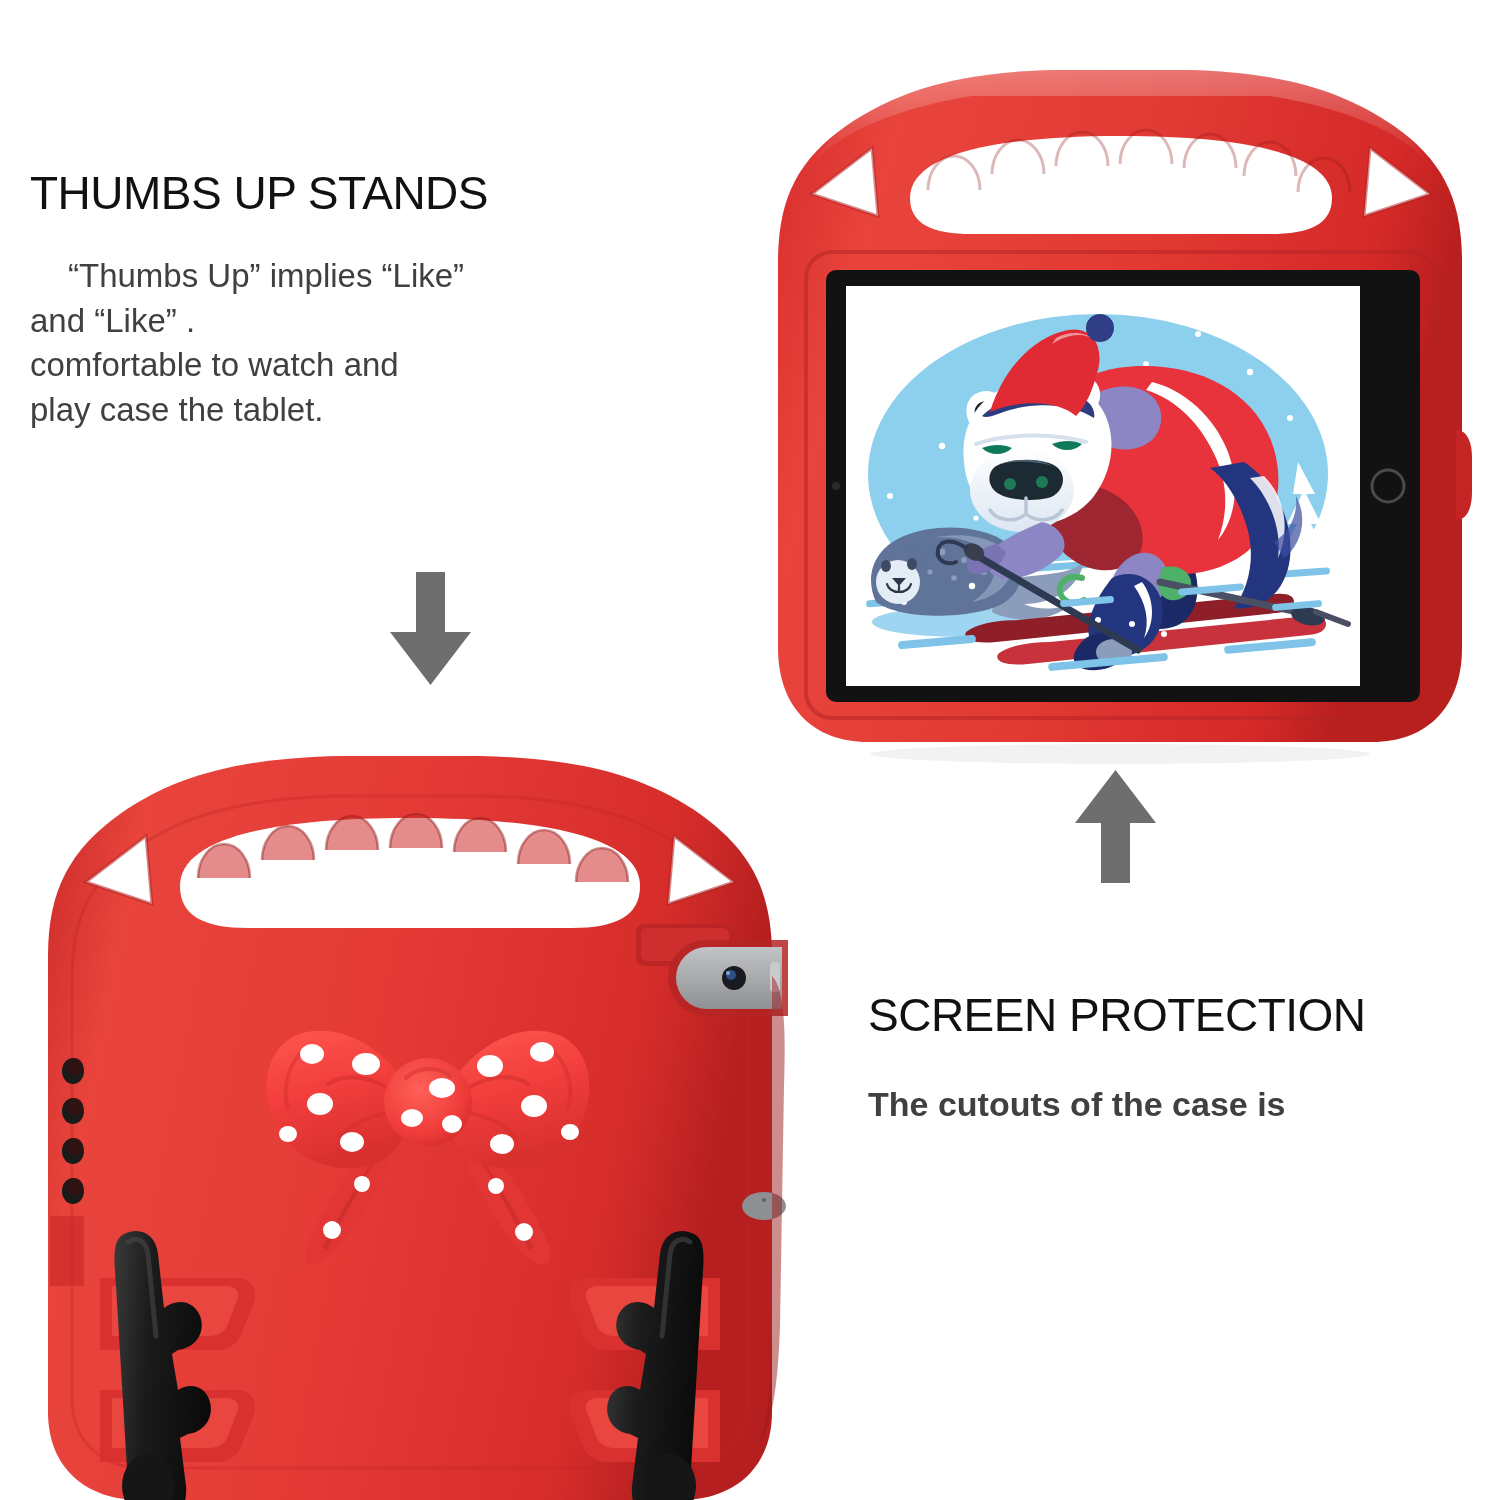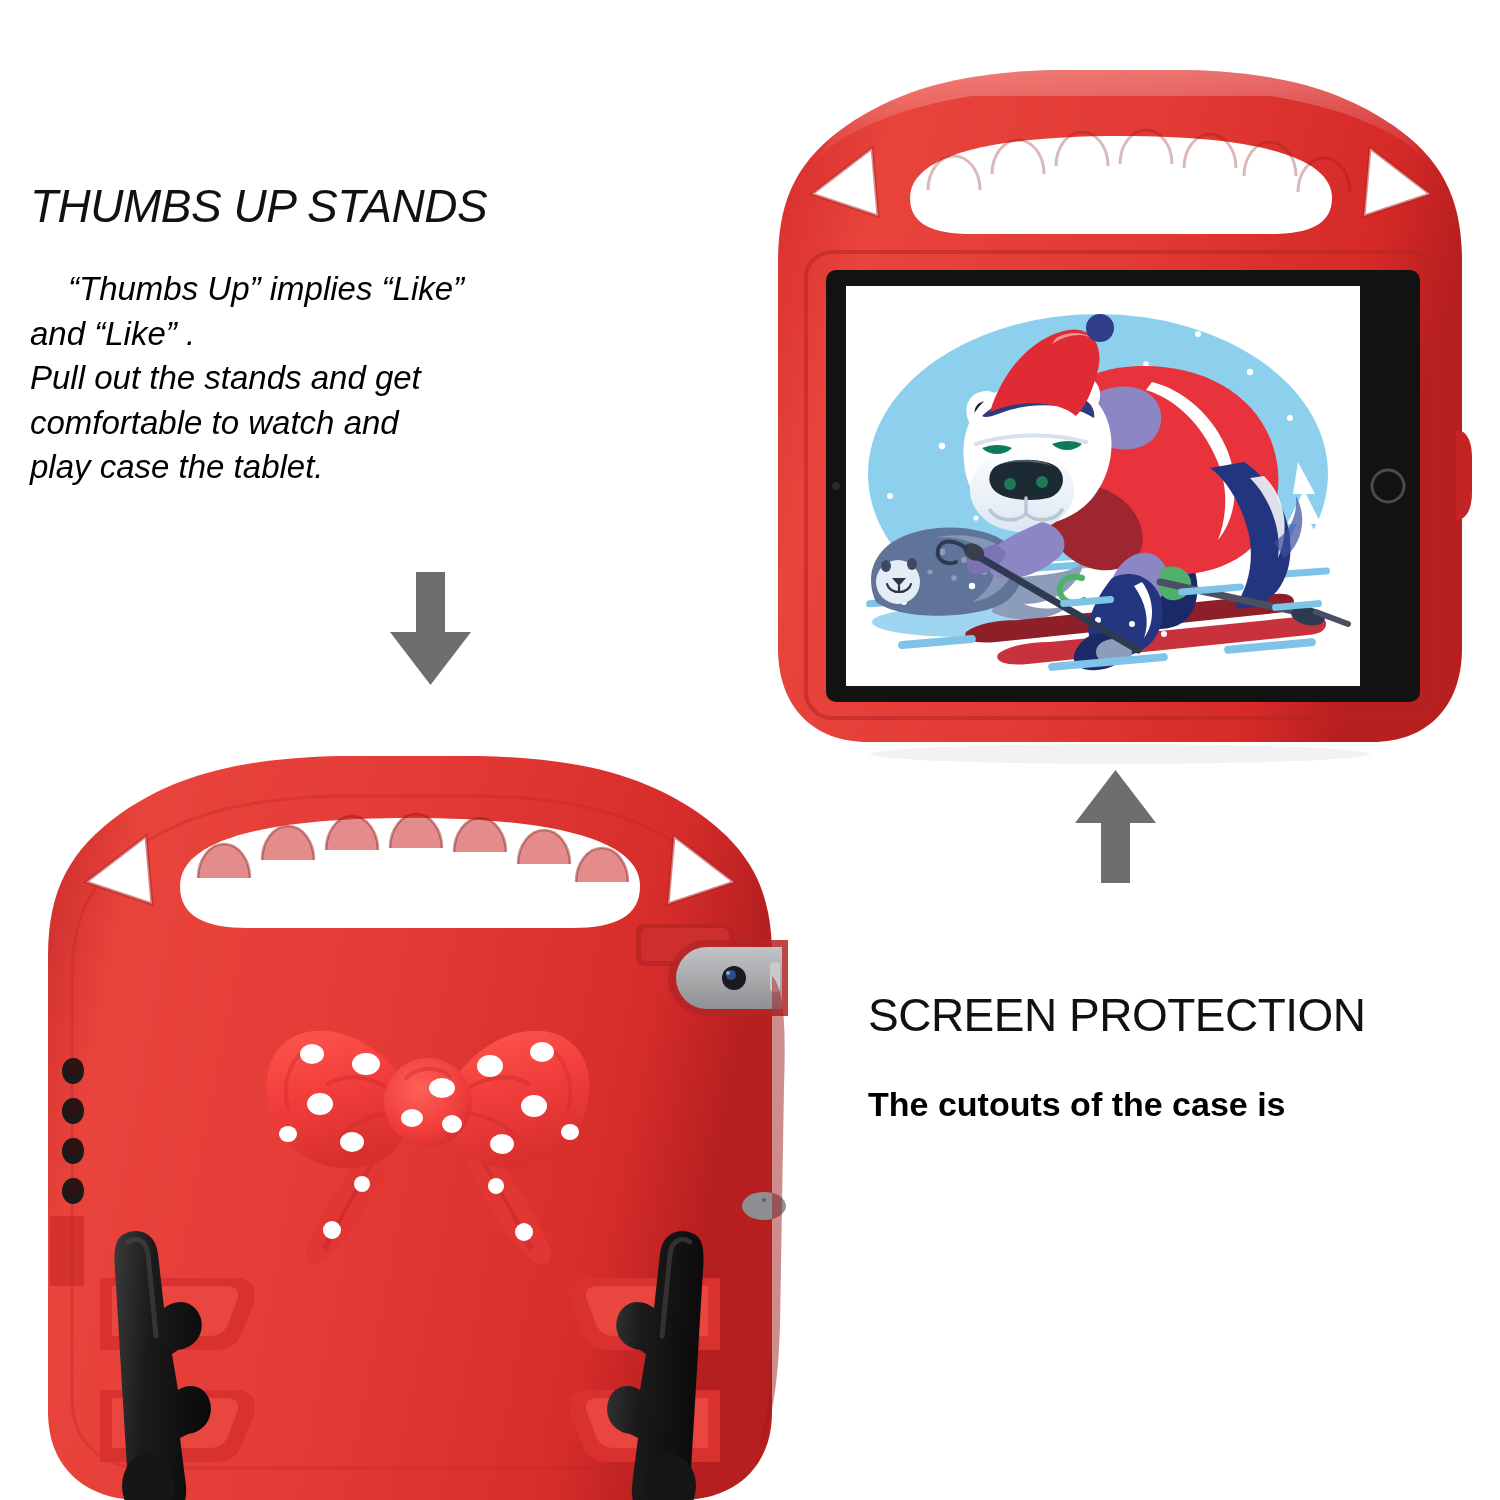--- a/index.html
+++ b/index.html
@@ -17,26 +17,26 @@
     font-size: 46px;
     font-weight: 400;
     letter-spacing: -0.5px;
     color: #111111;
     white-space: nowrap;
     font-stretch: condensed;
   }
   .feature-body {
     font-size: 33px;
     line-height: 1.35;
-    color: #000000;
+    color: #404040;
     font-weight: 300;
   }
   .feature-body .indent { display: block; }
 
-  #feature-stands { left: 30px; top: 179px; width: 700px; font-style: italic; }
+  #feature-stands { left: 30px; top: 166px; width: 700px; }
   #feature-stands .feature-body { margin-top: 34px; width: 690px; }
 
   #feature-screen { left: 868px; top: 988px; width: 612px; }
   #feature-screen .feature-body { margin-top: 40px; width: 600px; font-size: 34px; font-weight: bold; }
 
   
   .arrow { position: absolute; }
   #arrow-down { left: 383px; top: 572px; width: 95px; height: 115px; }
   #arrow-up   { left: 1068px; top: 768px; width: 95px; height: 115px; }
 
@@ -57,21 +57,20 @@
 </head>
 <body>
 
 <div id="page">
 
   <div class="feature" id="feature-stands">
     <div class="feature-title">THUMBS UP STANDS</div>
     <div class="feature-body">
       <span class="indent" style="text-indent:38px">“Thumbs Up”  implies  “Like”</span>
       <span class="indent">and  “Like” .</span>
-      <span class="indent">Pull out the stands and get</span>
       <span class="indent">comfortable to watch and</span>
       <span class="indent">play case the tablet.</span>
     </div>
   </div>
 
   <div class="feature" id="feature-screen">
     <div class="feature-title">SCREEN PROTECTION</div>
     <div class="feature-body">
       <span class="indent">The cutouts of the case is</span>
     </div>

